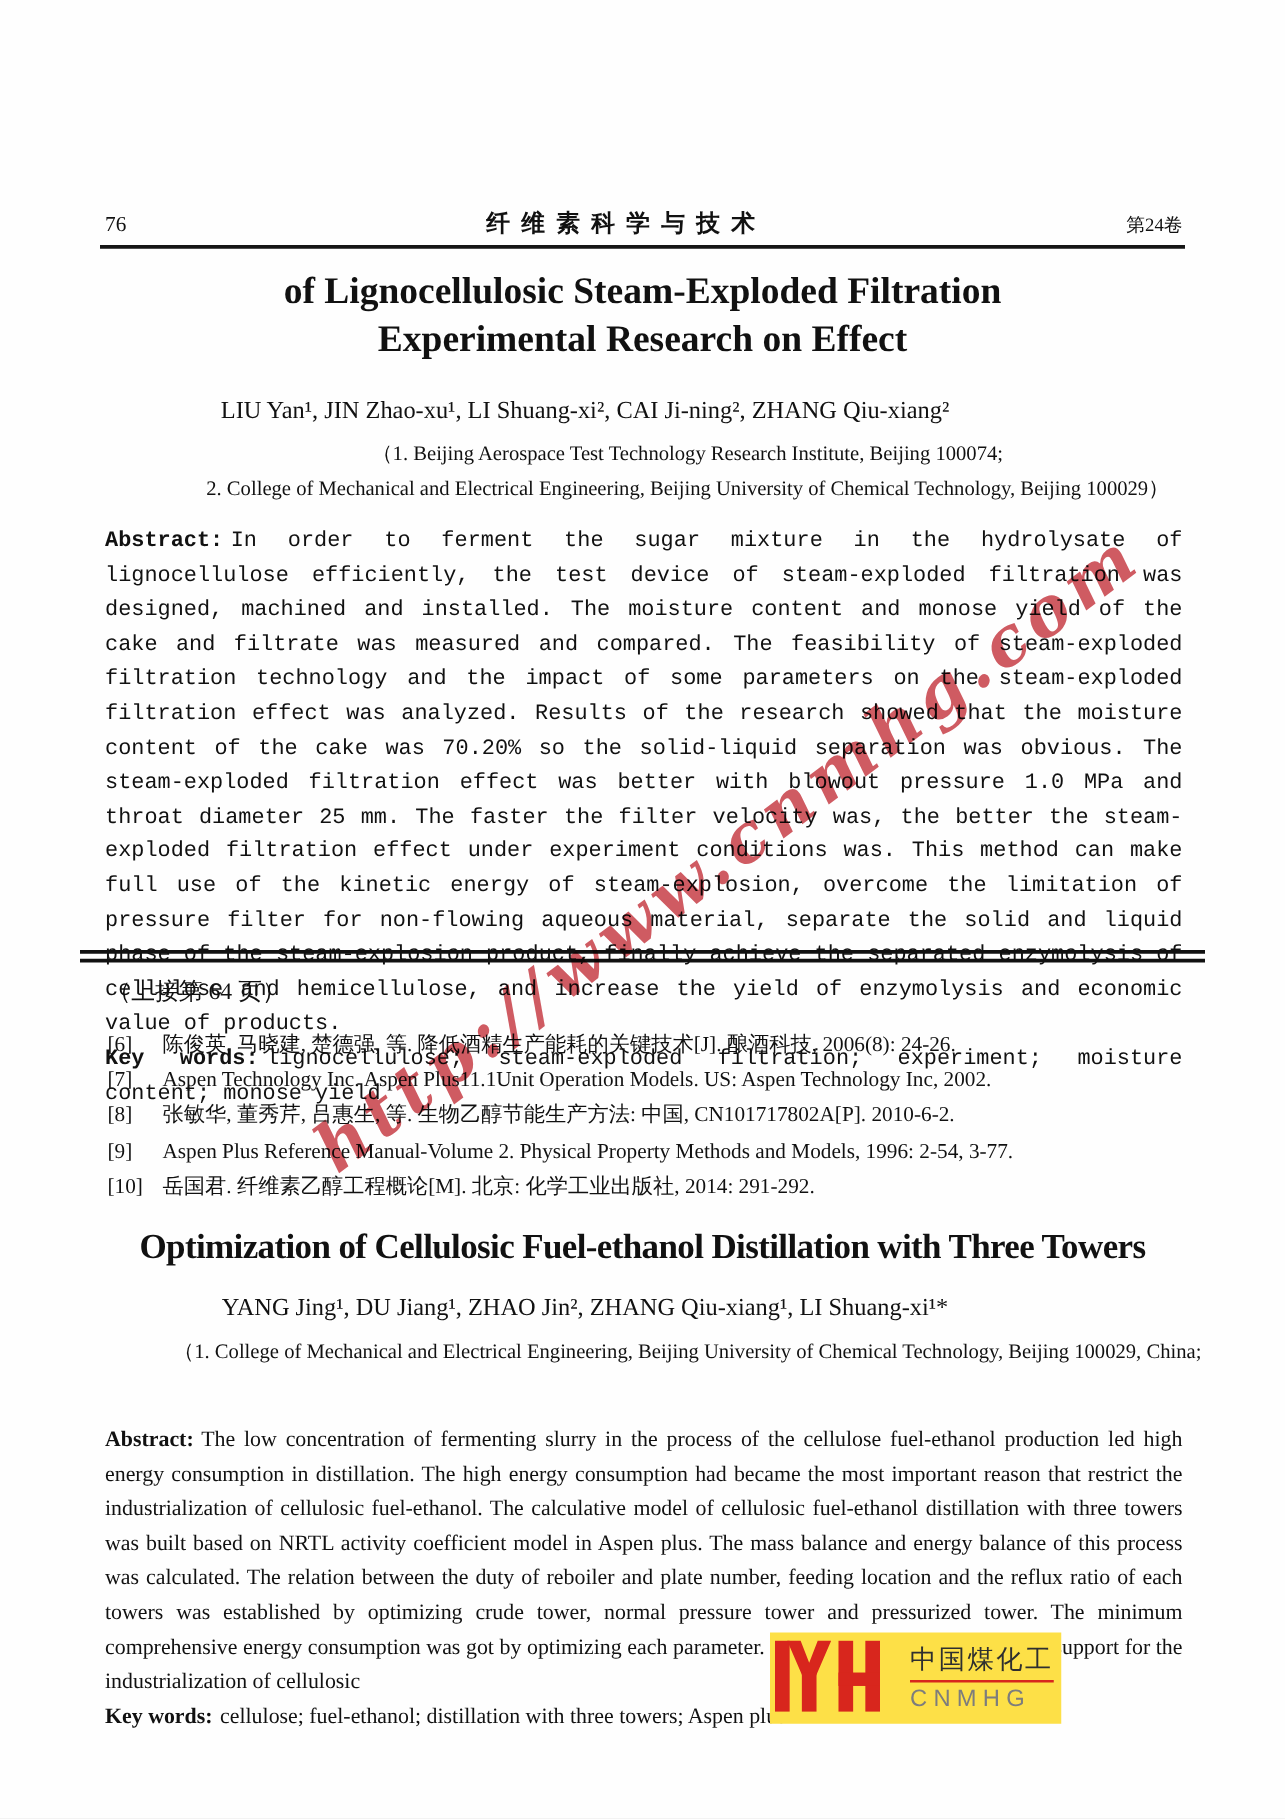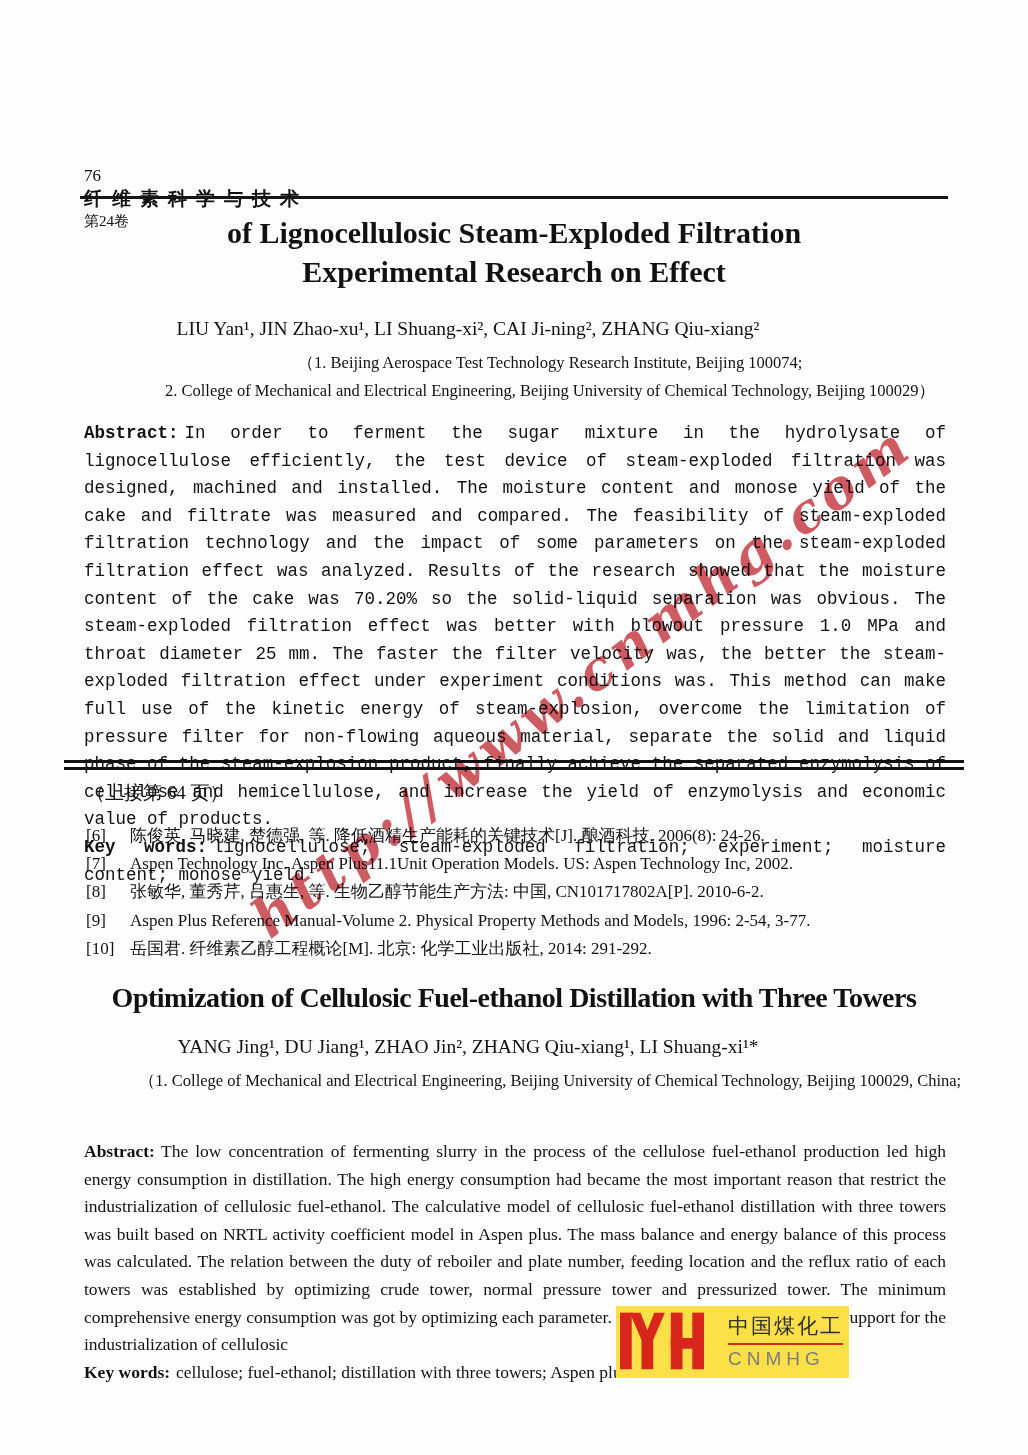--- a/index.html
+++ b/index.html
@@ -8,21 +8,21 @@
     width:1028px;height:1455px;
     margin:0 auto;
     background:#fefefe;
     font-family:"Liberation Serif","DejaVu Serif",serif;
     color:#111;
     overflow:hidden;
   }
   
   .journal-header{
     position:absolute;top:166px;left:84px;width:862px;
-    display:flex;justify-content:space-between;align-items:baseline;flex-direction:column;
+    display:flex;justify-content:space-between;align-items:baseline;
   }
   .page-number{font-size:17px;}
   .journal-title{font-size:19px;font-weight:bold;letter-spacing:9px;}
   .volume-label{font-size:15px;}
   .header-rule{
     position:absolute;top:196px;left:80px;width:868px;height:3px;background:#161616;
   }
   
   .title1{
     position:absolute;top:213px;left:0;width:1028px;

